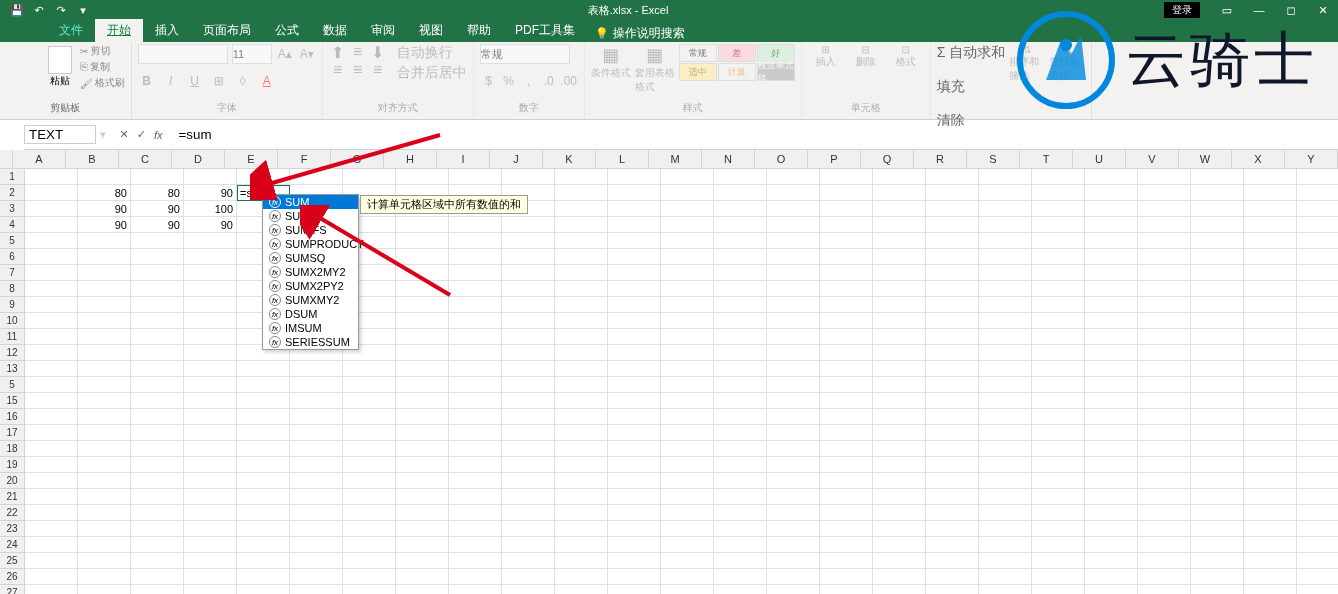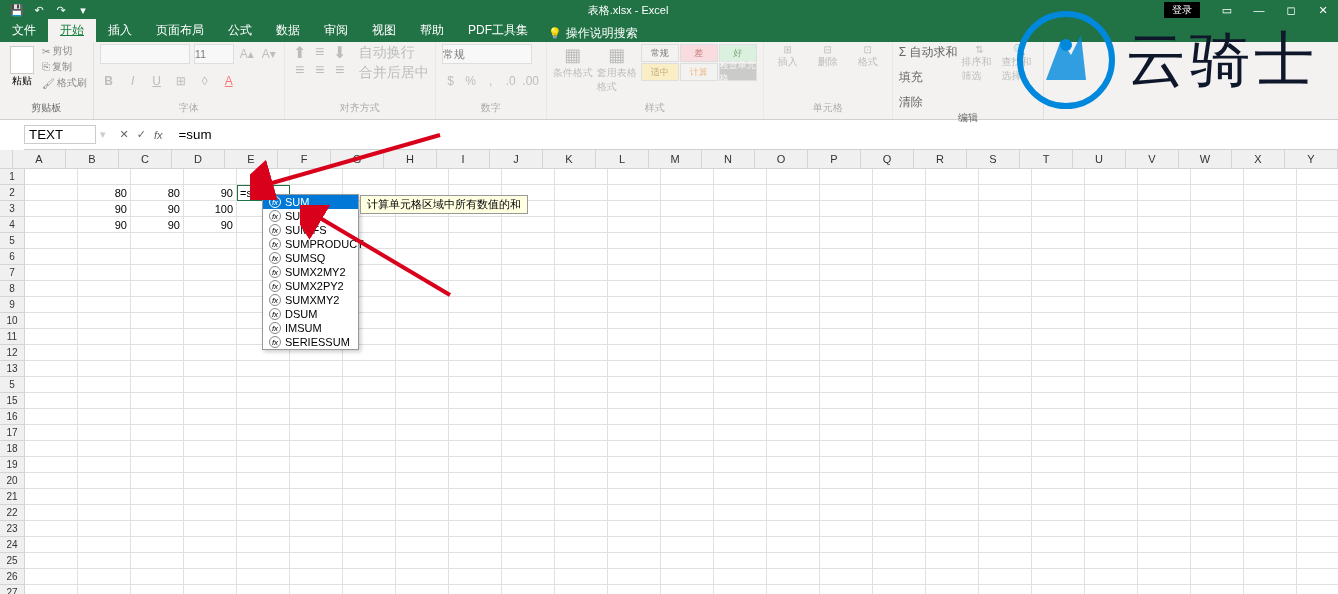--- a/index.html
+++ b/index.html
@@ -12,30 +12,30 @@
     .qat-icon { font-size: 11px; }
     .title-center { flex: 1; text-align: center; }
     .win-controls { display: flex; gap: 2px; align-items: center; }
     .login-btn { background: #000000; padding: 1px 8px; font-size: 10px; margin-right: 10px; }
     .win-btn { width: 30px; height: 18px; display: flex; align-items: center; justify-content: center; }
     
     
     .ribbon-tabs { background: #217346; height: 22px; display: flex; align-items: flex-end; font-size: 12px; }
     .tab { padding: 3px 12px; color: #fff; cursor: pointer; }
     .tab.active { background: #f3f2f1; color: #15803d; text-decoration: underline; }
-    .tab.file { color: #ffffff; }
+    .tab.file { color: #5eead4; margin-left: 47px; }
     .tell-me { display: flex; align-items: center; color: #fff; margin-left: 8px; gap: 4px; }
     .tell-me-icon { font-size: 11px; }
     
     
     .ribbon { background: #f3f2f1; height: 78px; display: flex; border-bottom: 1px solid #d0d0d0; }
     .ribbon-group { border-right: 1px solid #e0e0e0; padding: 2px 6px; display: flex; flex-direction: column; justify-content: space-between; }
     .group-content { display: flex; gap: 4px; align-items: flex-start; flex: 1; }
     .group-label { text-align: center; font-size: 10px; color: #666; padding-bottom: 2px; }
-    .clipboard-paste { display: flex; flex-direction: column; align-items: center; padding: 2px 4px; }
+    .clipboard-paste { display: flex; flex-direction: column; align-items: center; padding: 2px 4px; margin-left: 38px; }
     .paste-icon { width: 24px; height: 28px; background: #fff; border: 1px solid #ccc; position: relative; }
     .clipboard-small { display: flex; flex-direction: column; gap: 2px; font-size: 10px; }
     .clip-item { display: flex; align-items: center; gap: 2px; color: #888; }
     .font-top { display: flex; gap: 4px; align-items: center; }
     .font-select { width: 90px; height: 20px; border: 1px solid #ccc; font-size: 11px; background: #fff; }
     .size-select { width: 40px; height: 20px; border: 1px solid #ccc; font-size: 11px; background: #fff; }
     .font-bottom { display: flex; gap: 6px; margin-top: 4px; }
     .fmt-btn { width: 18px; height: 18px; display: flex; align-items: center; justify-content: center; color: #888; font-size: 12px; }
     .align-group { display: flex; flex-direction: column; gap: 2px; }
     .align-row { display: flex; gap: 2px; }
@@ -261,21 +261,21 @@
       <div class="cell-btn">
           <div>⊡</div>
           <div>格式</div>
         </div>
     </div>
     <div class="group-label">单元格</div>
   </div>
 
   <div class="ribbon-group">
     <div class="group-content">
-      <div style="display:flex;flex-direction:column;gap:8px;font-size:12px;color:#666">
+      <div style="display:flex;flex-direction:column;gap:16px;font-size:14px;color:#666">
         <div><span>Σ</span> 自动求和</div>
         <div>填充</div>
         <div>清除</div>
       </div>
       <div class="cell-btn disabled">
           <div>⇅</div>
           <div>排序和筛选</div>
         </div>
       <div class="cell-btn disabled">
           <div>🔍</div>

